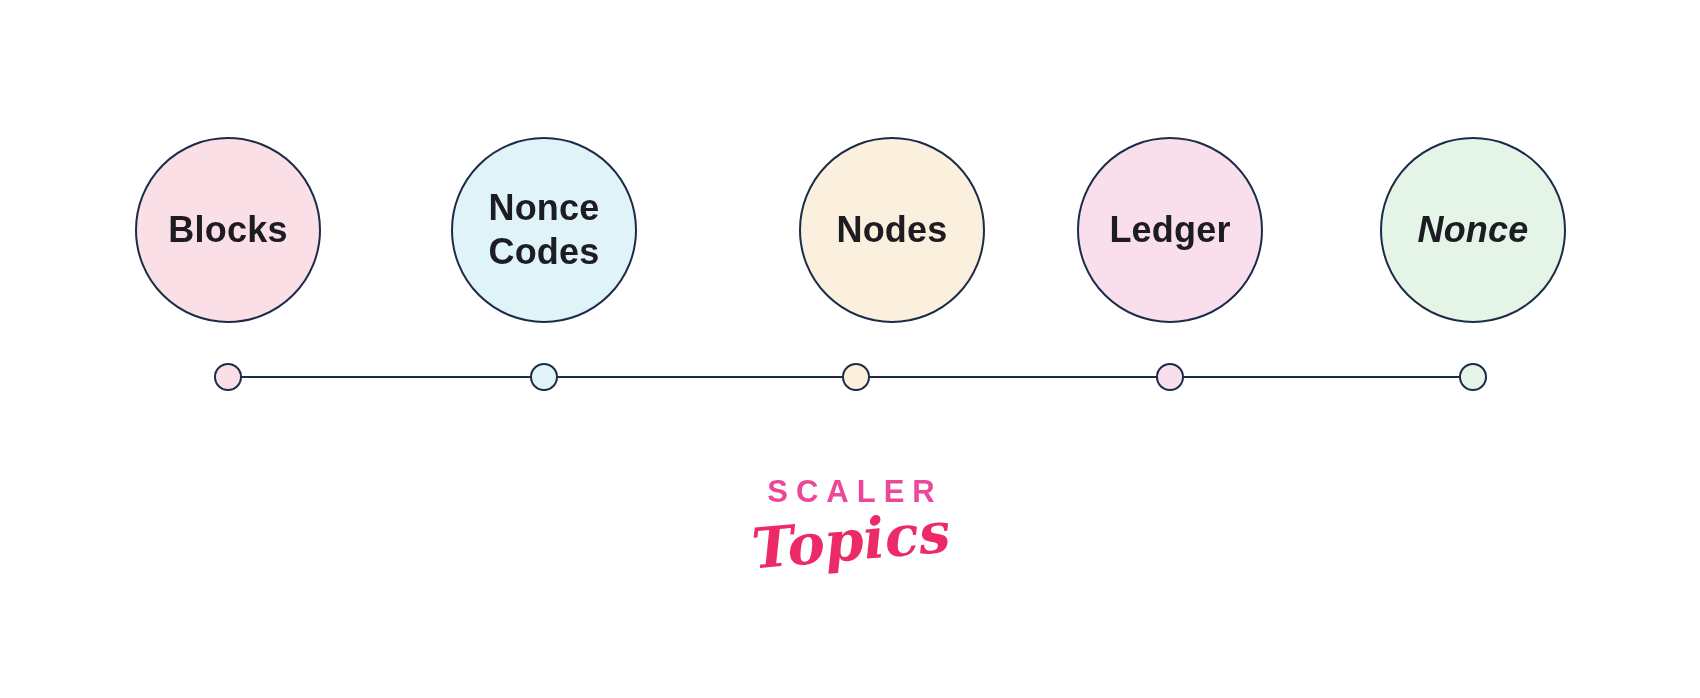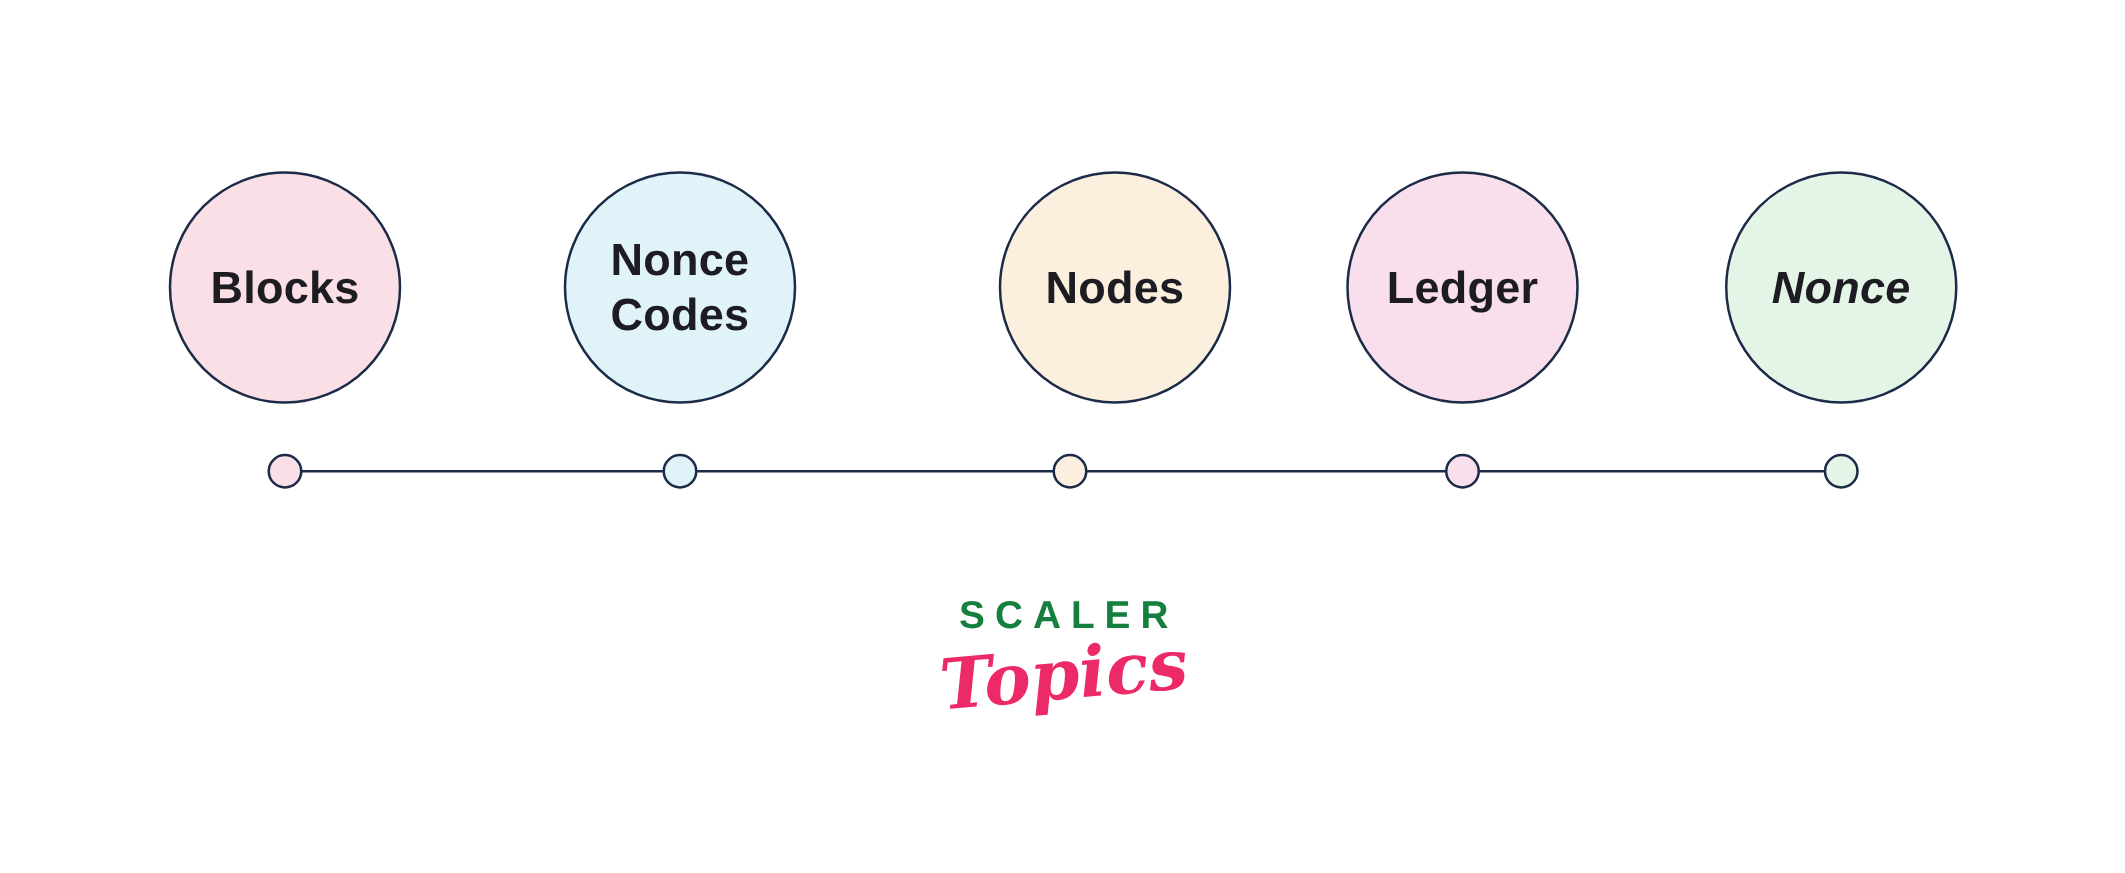--- a/index.html
+++ b/index.html
@@ -122,17 +122,17 @@
 
   <div class="timeline-line"></div>
 
   <div class="timeline-dot dotpos-0" style="background-color: rgb(250, 223, 230);"></div>
   <div class="timeline-dot dotpos-1" style="background-color: rgb(223, 243, 248);"></div>
   <div class="timeline-dot dotpos-2" style="background-color: rgb(251, 240, 222);"></div>
   <div class="timeline-dot dotpos-3" style="background-color: rgb(248, 223, 235);"></div>
   <div class="timeline-dot dotpos-4" style="background-color: rgb(228, 244, 231);"></div>
 
   <div class="logo">
-    <div class="logo-brand" style="color: #15803d;">SCALER</div>
+    <div class="logo-brand" style="color: #ec4899;">SCALER</div>
     <div class="logo-sub" style="color: rgb(236, 42, 103);">Topics</div>
   </div>
 
 </div>
 
 </body></html>

